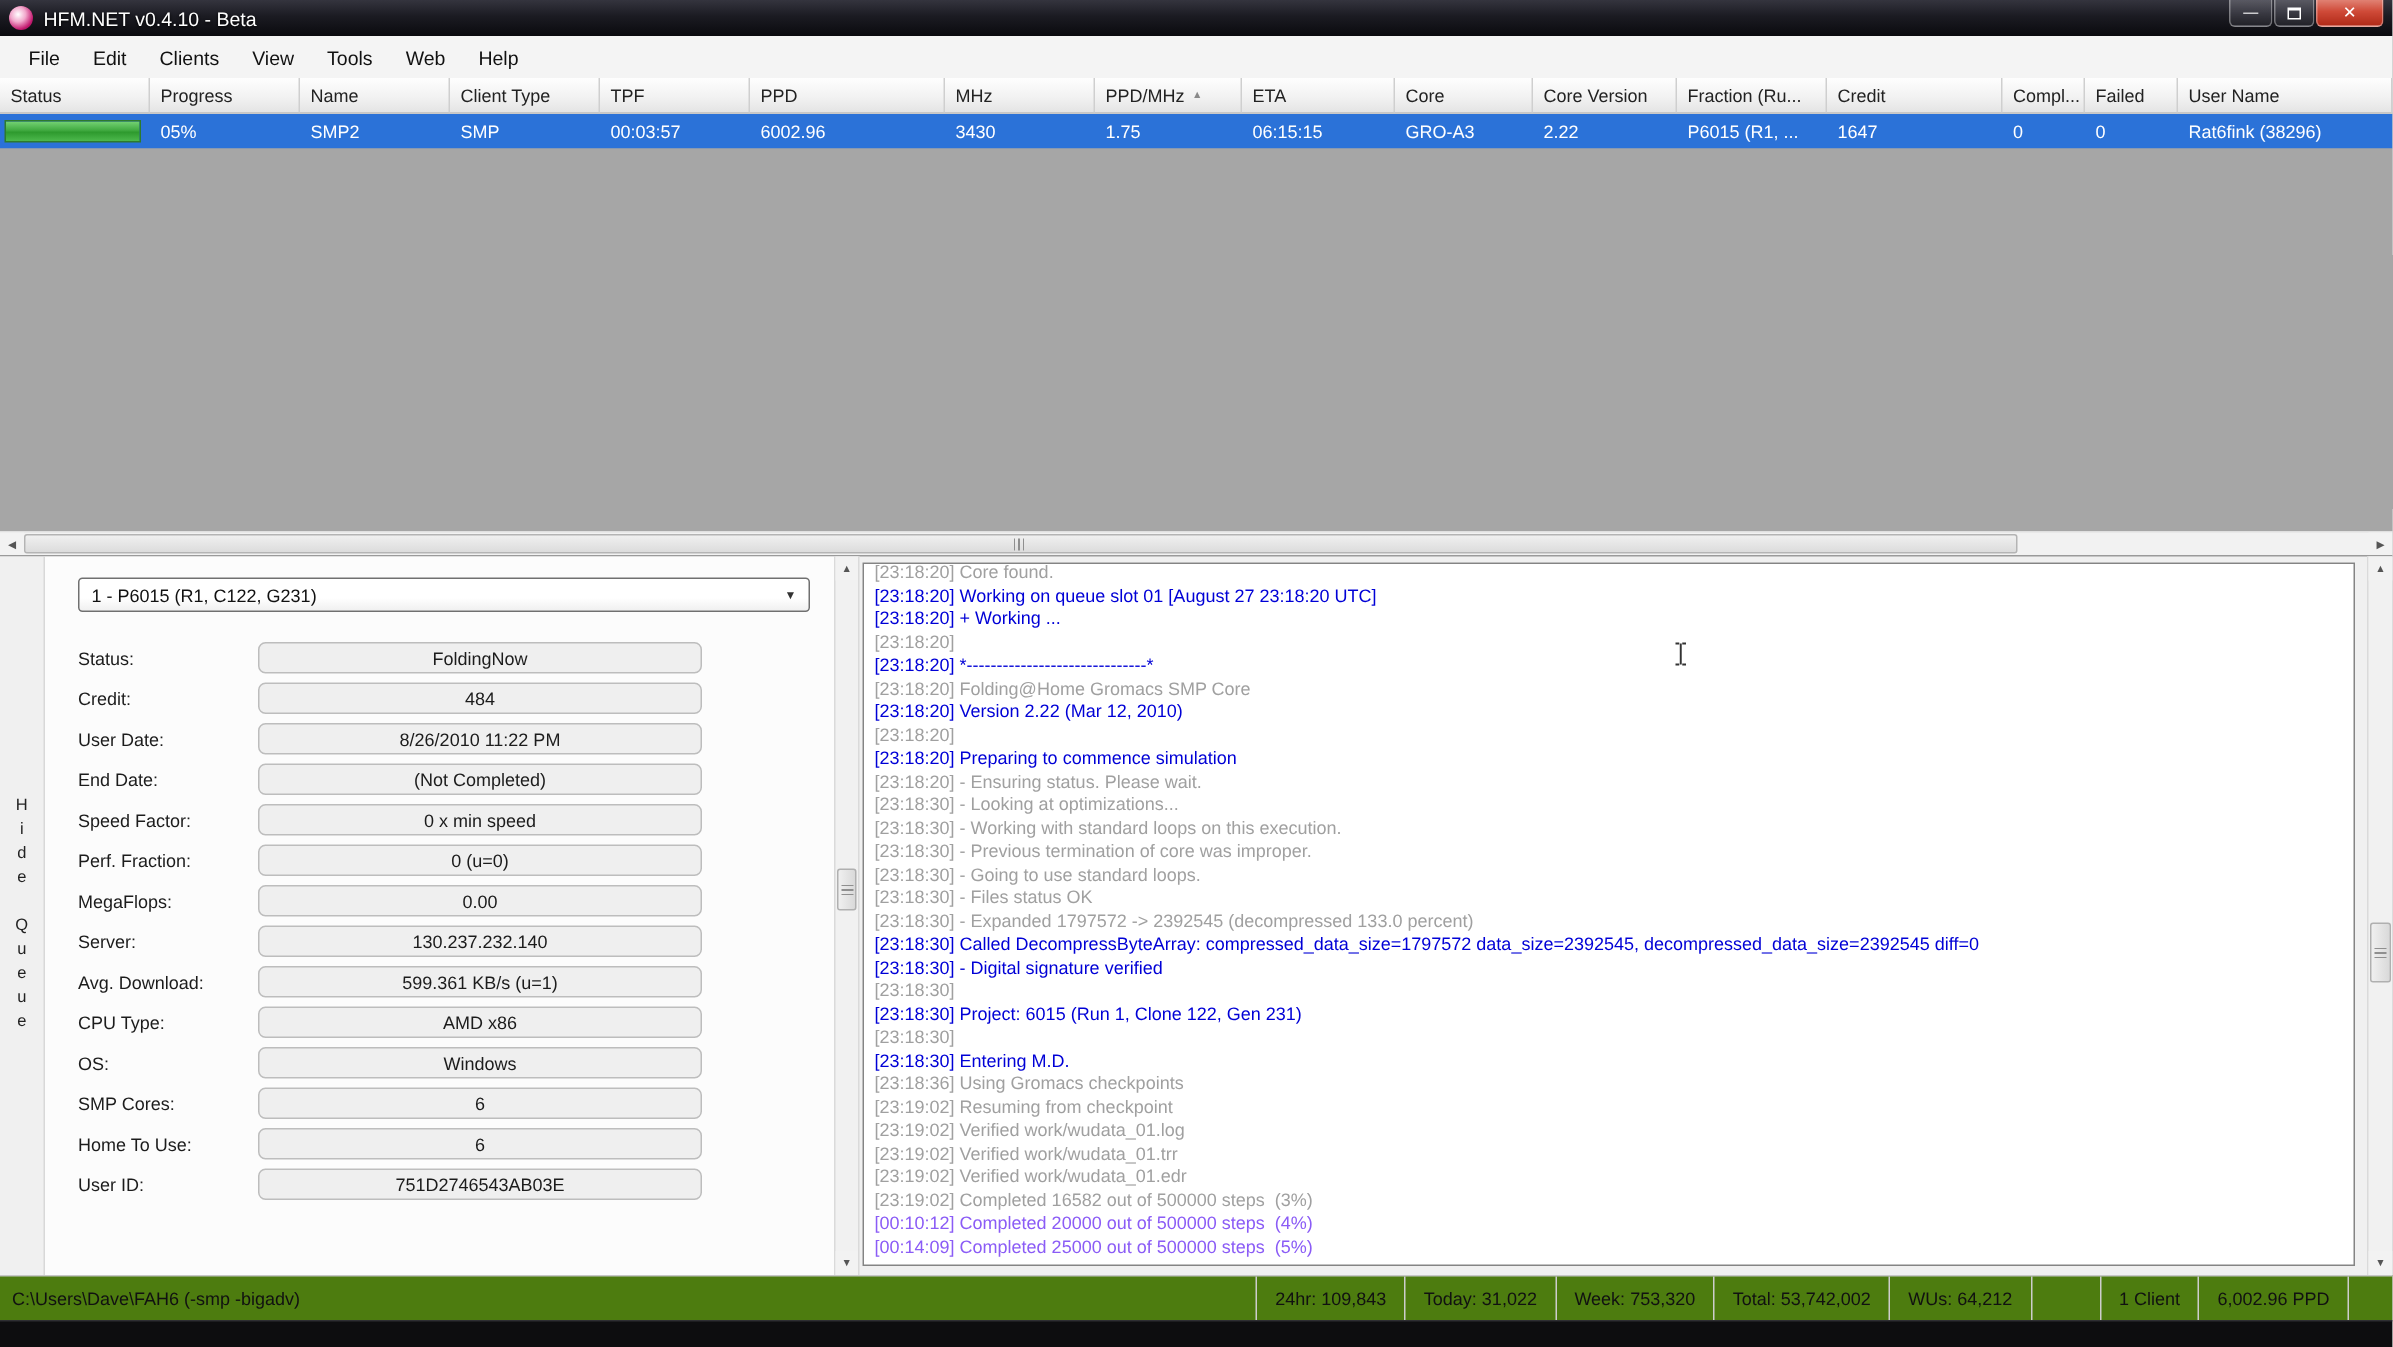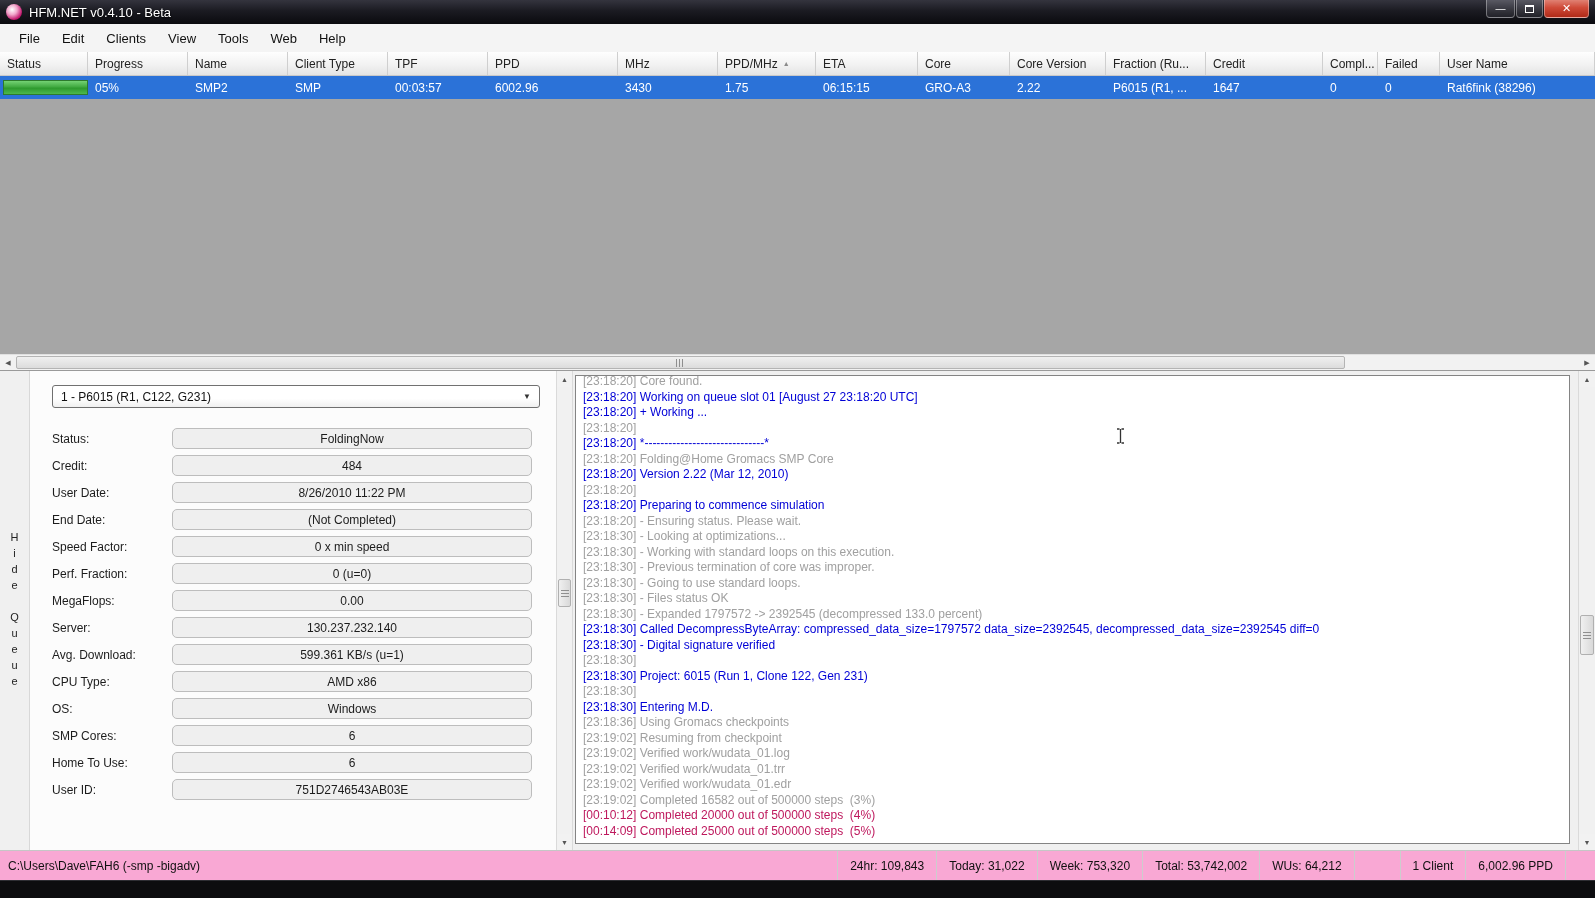--- a/index.html
+++ b/index.html
@@ -30,21 +30,21 @@
   
   .grid-header { height:24px; display:flex; background:linear-gradient(180deg,#fefefe 0%,#f2f2f2 55%,#e4e4e4 100%);
     border-bottom:1px solid #c9c9c9; font-size:12px; color:#222; flex:0 0 auto; }
   .hcell { display:flex; align-items:center; padding-left:7px; border-right:1px solid #cfcfcf; overflow:hidden; white-space:nowrap; }
   .sort-arrow { font-size:7px; color:#8a8a8a; margin-left:5px; margin-top:-1px; }
   .grid-row { height:23px; display:flex; background:#2b72d8; color:#fff; font-size:12px; flex:0 0 auto; }
   .rcell { display:flex; align-items:center; padding-left:7px; overflow:hidden; white-space:nowrap; }
   .rcell.status-cell { padding-left:3px; }
   .progress-bar { width:91px; height:15px; border:1px solid #2d7a2d;
     background:linear-gradient(180deg,#74d274 0%,#41aa41 45%,#2e9a2e 55%,#4cb84c 100%); }
-  .w0{width:88px}.w1{width:100px}.w2{width:100px}.w3{width:100px}.w4{width:100px}.w5{width:130px}
+  .w0{width:100px}.w1{width:100px}.w2{width:100px}.w3{width:100px}.w4{width:100px}.w5{width:130px}
   .w6{width:100px}.w7{width:98px}.w8{width:102px}.w9{width:92px}.w10{width:96px}.w11{width:100px}
   .w12{width:117px}.w13{width:55px}.w14{width:62px}.w15{flex:1}
 
   .client-area { flex:1 1 auto; background:#a6a6a6; }
 
   
   .hscroll { height:16px; background:#f2f2f2; border-top:1px solid #e0e0e0; display:flex; flex:0 0 auto; }
   .scroll-btn { width:16px; height:100%; display:flex; align-items:center; justify-content:center;
     font-size:7px; color:#555; background:#f2f2f2; }
   .hscroll .track { flex:1; position:relative; }
@@ -59,46 +59,46 @@
   .hide-strip span { writing-mode:vertical-lr; text-orientation:upright; letter-spacing:4px; font-size:11px; color:#222; }
 
   .queue-panel { width:526px; background:#fcfcfc; padding:14px 0 0 22px; overflow:hidden; position:relative; }
   .combo { width:488px; height:23px; border:1px solid #707070; border-radius:3px;
     background:linear-gradient(180deg,#ffffff 60%,#f0f0f0); display:flex; align-items:center;
     justify-content:space-between; padding:0 8px; font-size:12px; color:#111; }
   .combo .arrow { font-size:8px; color:#333; }
   .q-fields { margin-top:17px; }
   .q-row { display:flex; align-items:center; height:27px; }
   .q-label { width:120px; font-size:12px; color:#1c1c1c; }
-  .q-value { width:360px; height:21px; border:1px solid #bdbdbd; border-radius:5px; background:#efefef;
+  .q-value { width:296px; height:21px; border:1px solid #bdbdbd; border-radius:5px; background:#efefef;
     display:flex; align-items:center; justify-content:center; font-size:12px; color:#1c1c1c; }
 
   .vscroll { width:17px; background:#f1f1f1; border-left:1px solid #dadada; border-right:1px solid #dadada;
     display:flex; flex-direction:column; flex:0 0 auto; }
   .vscroll .scroll-btn { width:100%; height:16px; flex:0 0 auto; }
   .vscroll .track { flex:1; position:relative; }
   .v-thumb { position:absolute; left:1px; right:1px; background:linear-gradient(90deg,#f0f0f0,#d9d9d9);
     border:1px solid #b0b0b0; border-radius:2px; }
   .v-thumb .grip { position:absolute; left:50%; top:50%; transform:translate(-50%,-50%); width:8px; height:8px;
     background:repeating-linear-gradient(0deg,#8f8f8f 0 1px,transparent 1px 3px); }
   .queue-scroll .v-thumb { top:43%; height:28px; }
   .log-scroll { border-right:none; }
   .log-scroll .v-thumb { top:51%; height:40px; }
 
   .log-wrap { flex:1; margin:4px 8px 6px 2px; border:1px solid #848484; background:#fff;
     padding:3px 0 0 7px; overflow:hidden; position:relative; }
   .log-list { margin-top:-5px; }
   .log-line { font-size:12px; line-height:15.5px; white-space:pre; color:#a0a0a0; }
   .log-line.gray { color:#a0a0a0; }
   .log-line.blue { color:#0000d6; }
-  .log-line.green { color:#be185d; }
+  .log-line.green { color:#8b5cf6; }
   .ibeam { position:absolute; left:540px; top:52px; }
 
   
-  .statusbar { height:30px; background:#f9a8d4; border-top:1px solid #c6c6c6; display:flex; align-items:stretch;
+  .statusbar { height:30px; background:#4d7c0f; border-top:1px solid #c6c6c6; display:flex; align-items:stretch;
     font-size:12px; color:#111; flex:0 0 auto; }
   .sb-seg { border-left:1px solid #cdcdcd; padding:0 12px; display:flex; align-items:center; white-space:nowrap; }
   .sb-seg.first { border-left:none; flex:1; padding-left:8px; }
   .sb-seg.spacer { width:46px; padding:0; }
   .sb-seg.endcap { width:30px; padding:0; }
 
   .taskbar-strip { height:18px; background:#0d0d0f; border-top:1px solid #2e2e33; flex:0 0 auto; }
 </style>
 </head>
 <body>

